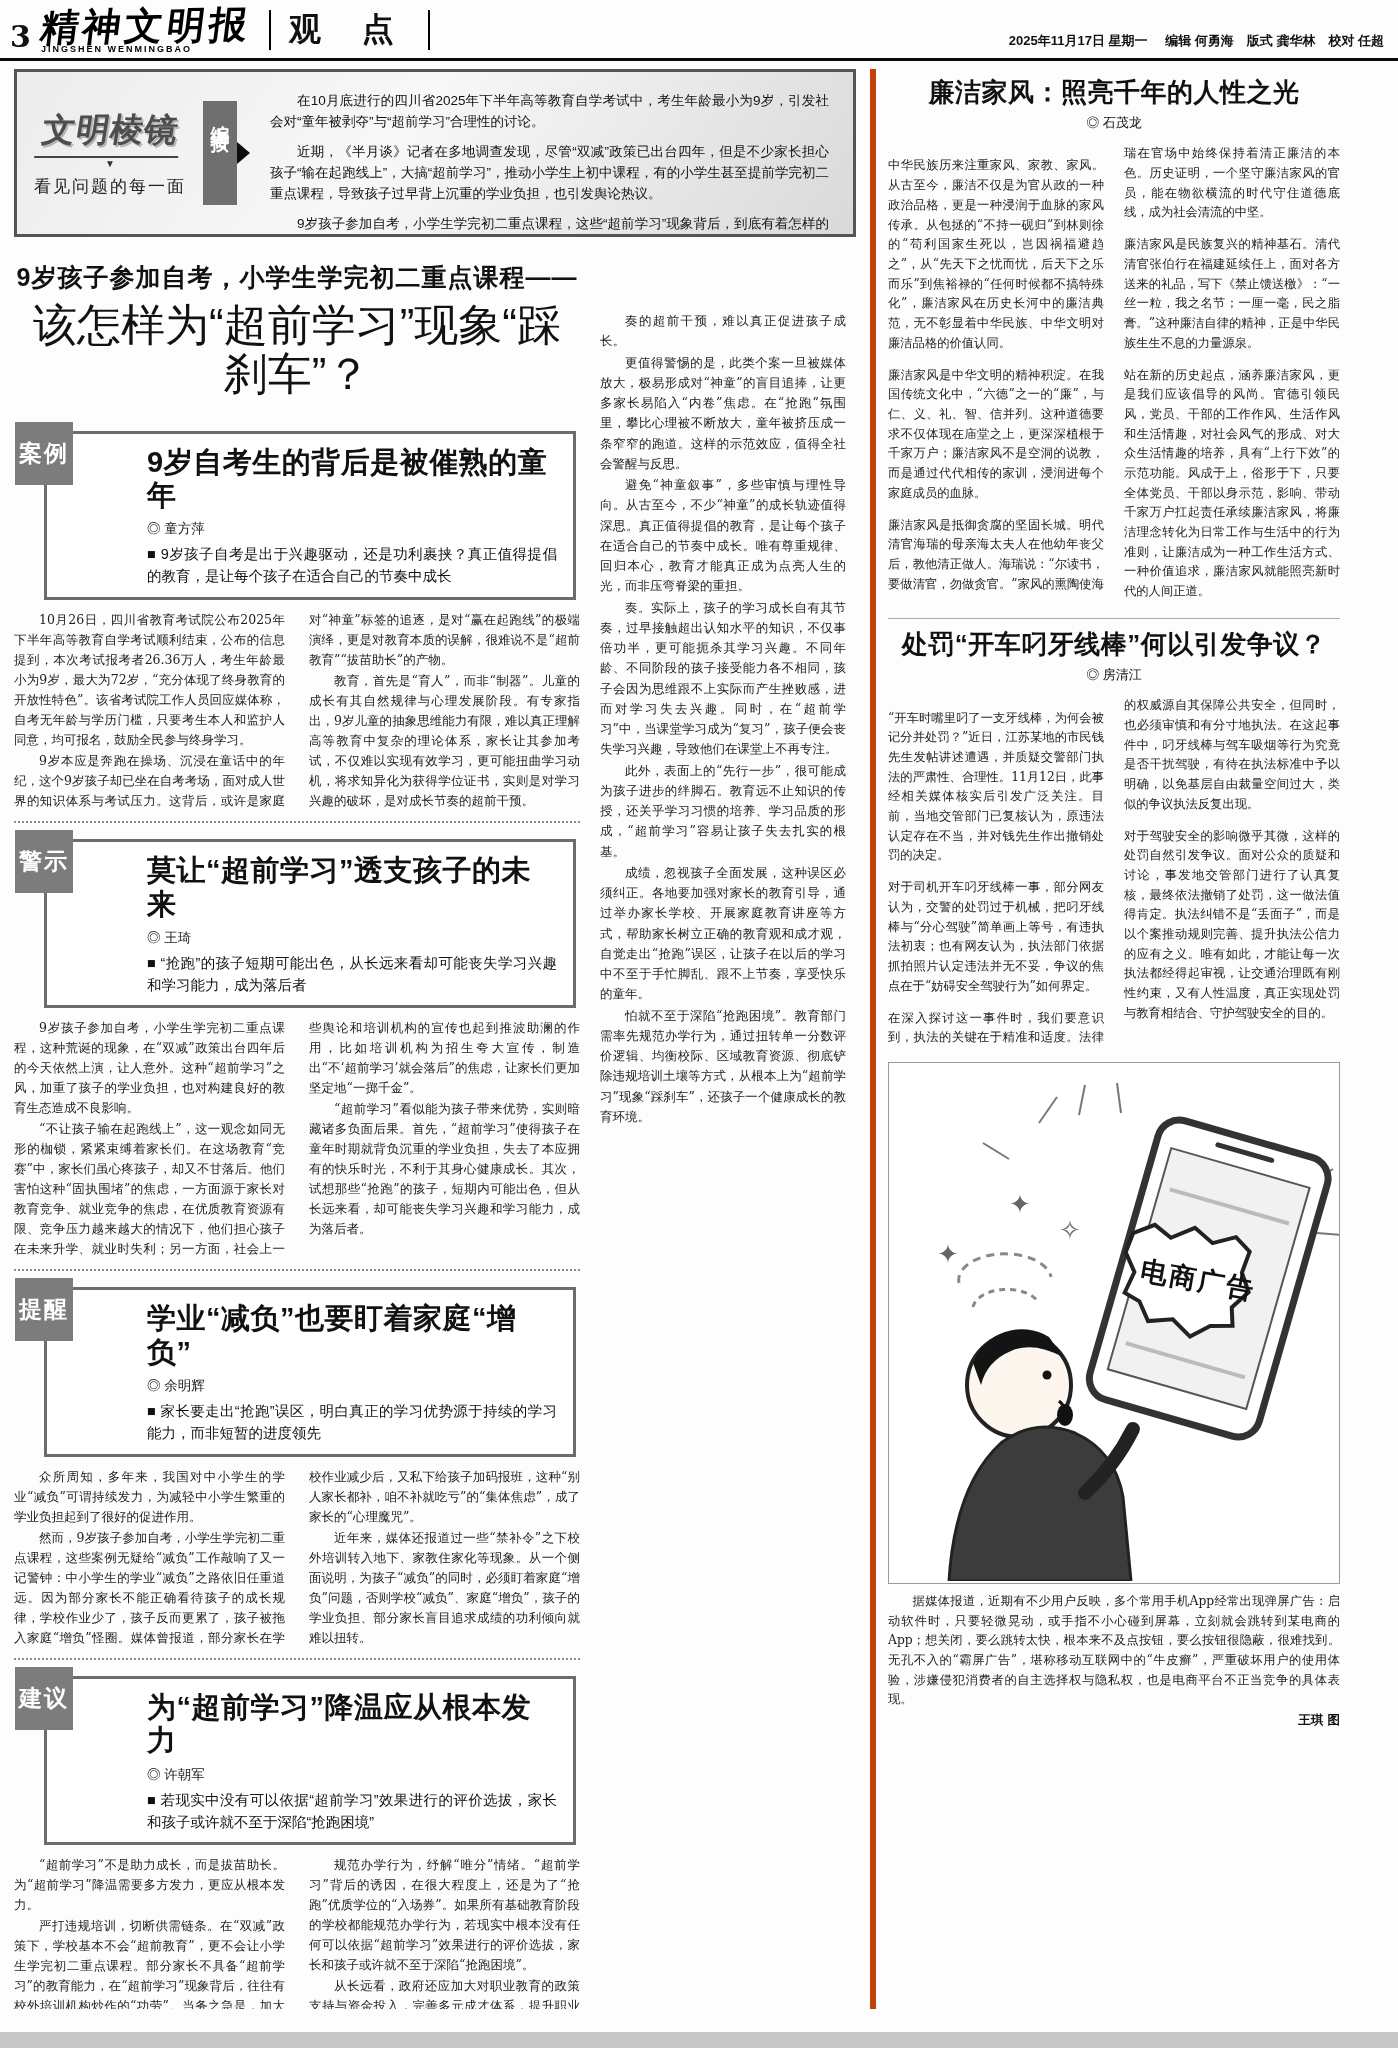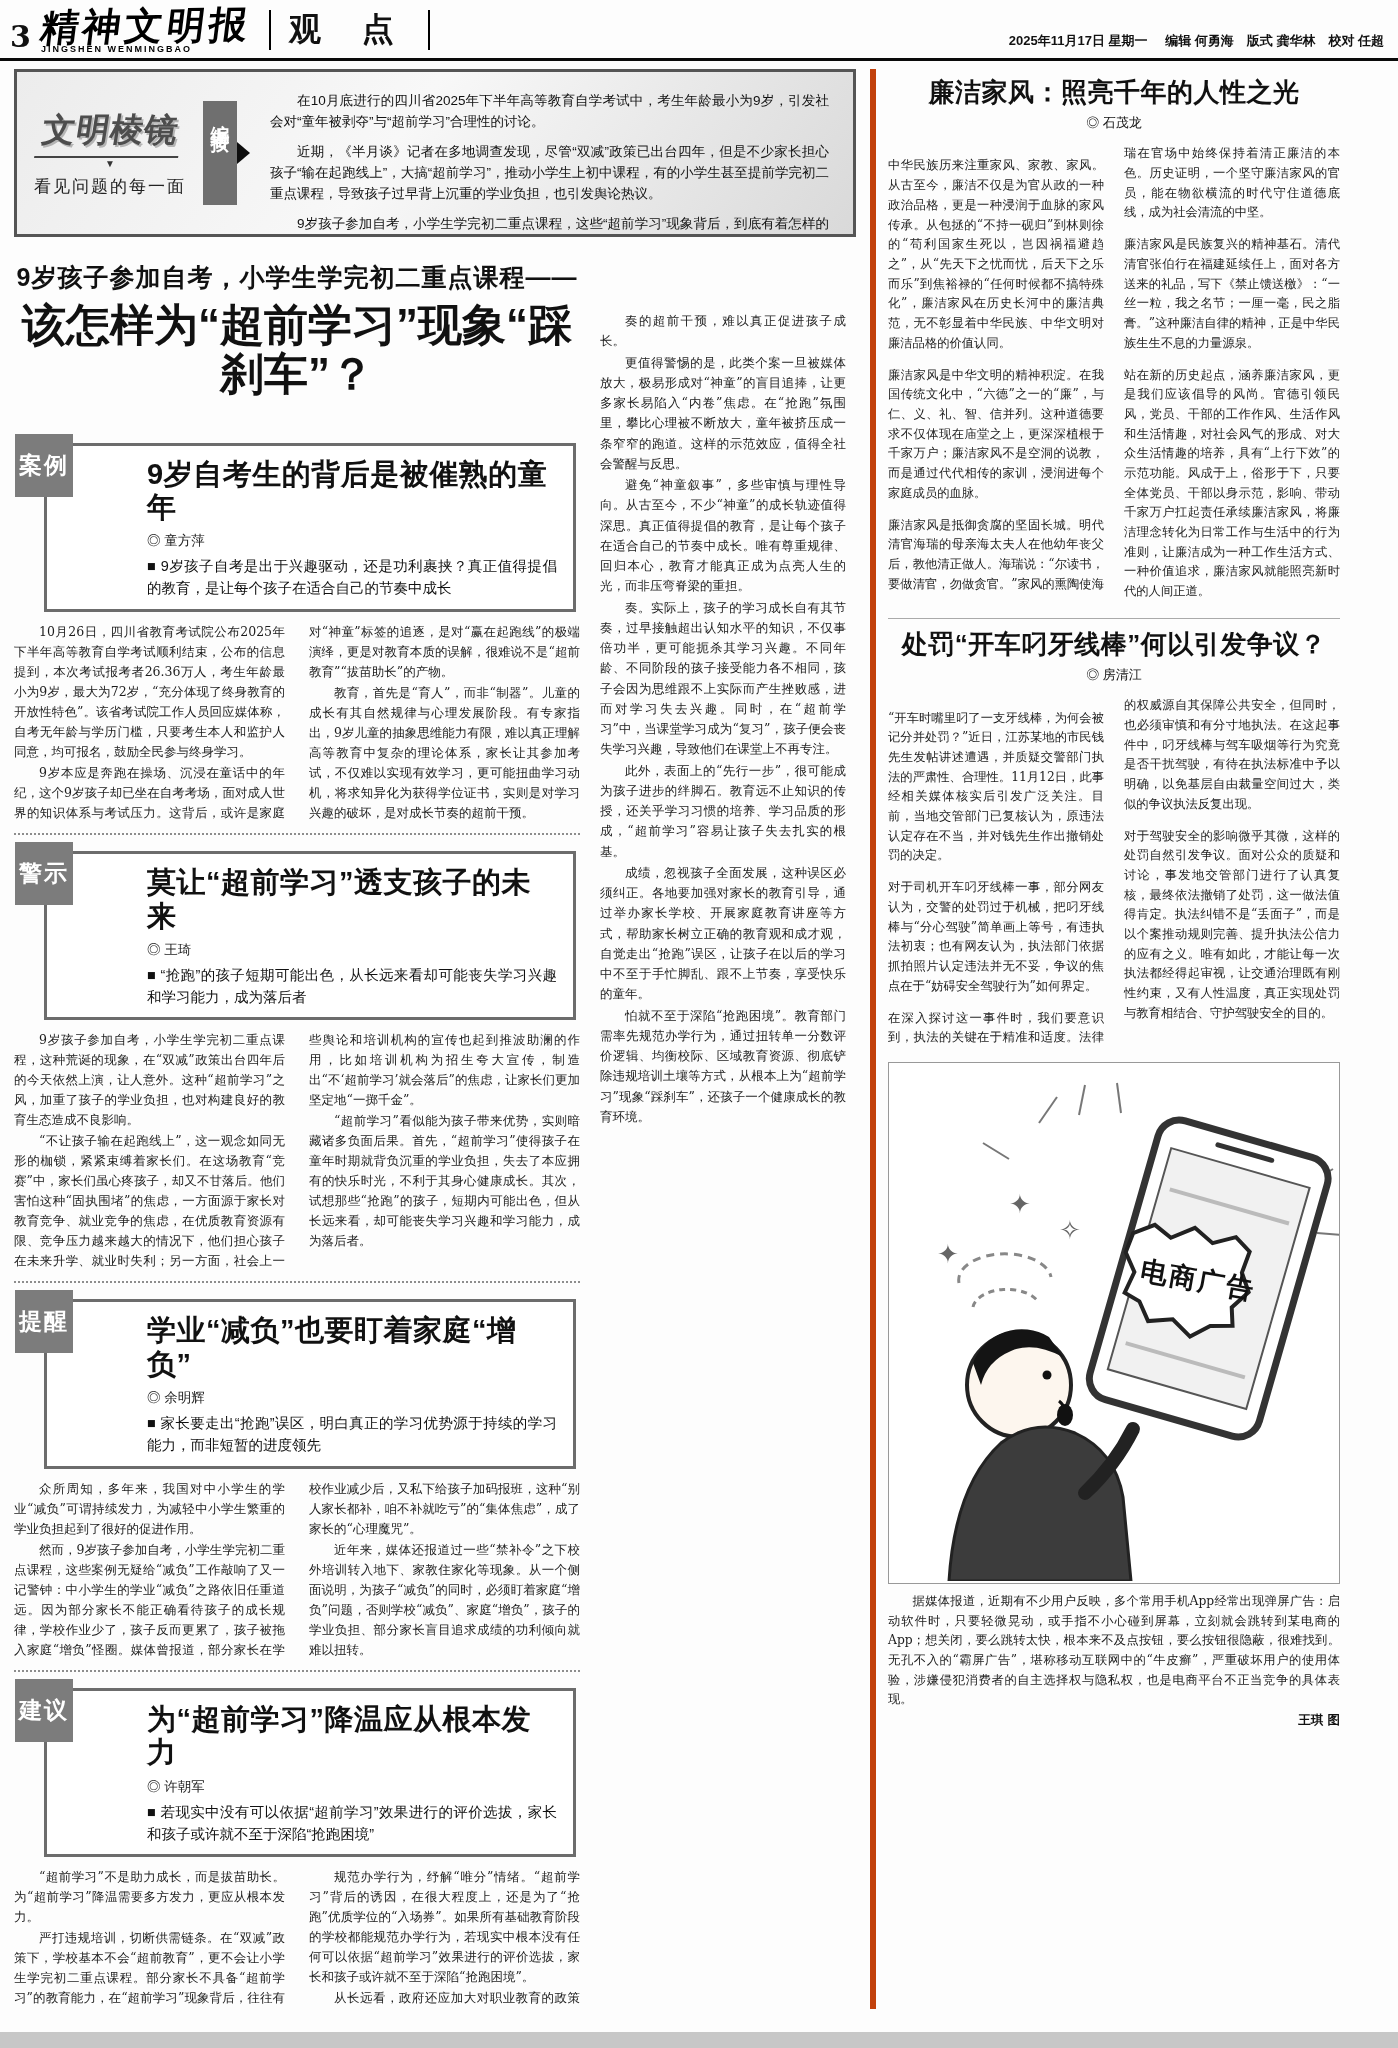--- a/index.html
+++ b/index.html
@@ -26,21 +26,21 @@
   .lens-logo{font-size:33px;font-weight:900;color:#4d4d4d;transform:skewX(-9deg);letter-spacing:1px;text-shadow:2px 2px 0 #b5b5b5;border-bottom:2px solid #444;padding:0 4px 3px 4px;}
   .lens-pointer{font-size:10px;color:#333;line-height:1;margin:1px 0 6px 0;}
   .lens-slogan{font-size:17px;letter-spacing:2px;color:#222;font-family:"DejaVu Serif",serif;}
   .editor-tab-wrap{display:flex;align-items:center;}
   .editor-tab{writing-mode:vertical-rl;text-orientation:upright;background:#6f6f6f;color:#fff;font-size:19px;font-weight:bold;padding:8px 4px;letter-spacing:4px;height:104px;box-sizing:border-box;display:flex;align-items:center;}
   .editor-arrow{width:0;height:0;border-top:11px solid transparent;border-bottom:11px solid transparent;border-left:13px solid #0d0d0d;}
   .editor-text{flex:1;padding:10px 16px 8px 12px;font-size:13.5px;line-height:1.58;text-align:justify;overflow:hidden;}
   .editor-text p{margin:8px;text-indent:2em;}
   
   .kicker{text-align:center;font-size:25px;font-weight:bold;letter-spacing:1px;margin:14px 0 6px 0;}
-  .headline{text-align:center;font-size:44px;font-weight:700;letter-spacing:0px;line-height:1.12;margin-bottom:28px;}
+  .headline{text-align:center;font-size:44px;font-weight:400;letter-spacing:0px;line-height:1.12;margin-bottom:16px;}
   
   .section{position:relative;padding:16px 0 10px 0;}
   .section + .section{border-top:2px dotted #8d8d8d;}
   .sec-head{position:relative;border:3px solid #6c6c6c;margin:0 4px 10px 30px;padding:12px 16px 9px 100px;background:#fff;}
   .sec-tag{position:absolute;left:-32px;top:-12px;width:58px;height:63px;background:#7c7c7c;color:#fff;font-size:23px;font-weight:bold;display:flex;align-items:center;justify-content:center;letter-spacing:2px;}
   .sec-title{font-size:29px;font-weight:900;letter-spacing:.5px;line-height:1.15;}
   .sec-author{font-size:13.5px;margin-top:8px;color:#222;}
   .sec-summary{font-size:14.5px;margin-top:6px;line-height:1.5;text-align:justify;color:#111;}
   .sec-body{column-count:2;column-gap:24px;font-family:"DejaVu Serif",serif;font-size:12.5px;line-height:1.6;text-align:justify;color:#1c1c1c;}
   .sec-body .bp, .serif-flow .bp{margin:0 0 1px 0;text-indent:2em;}

